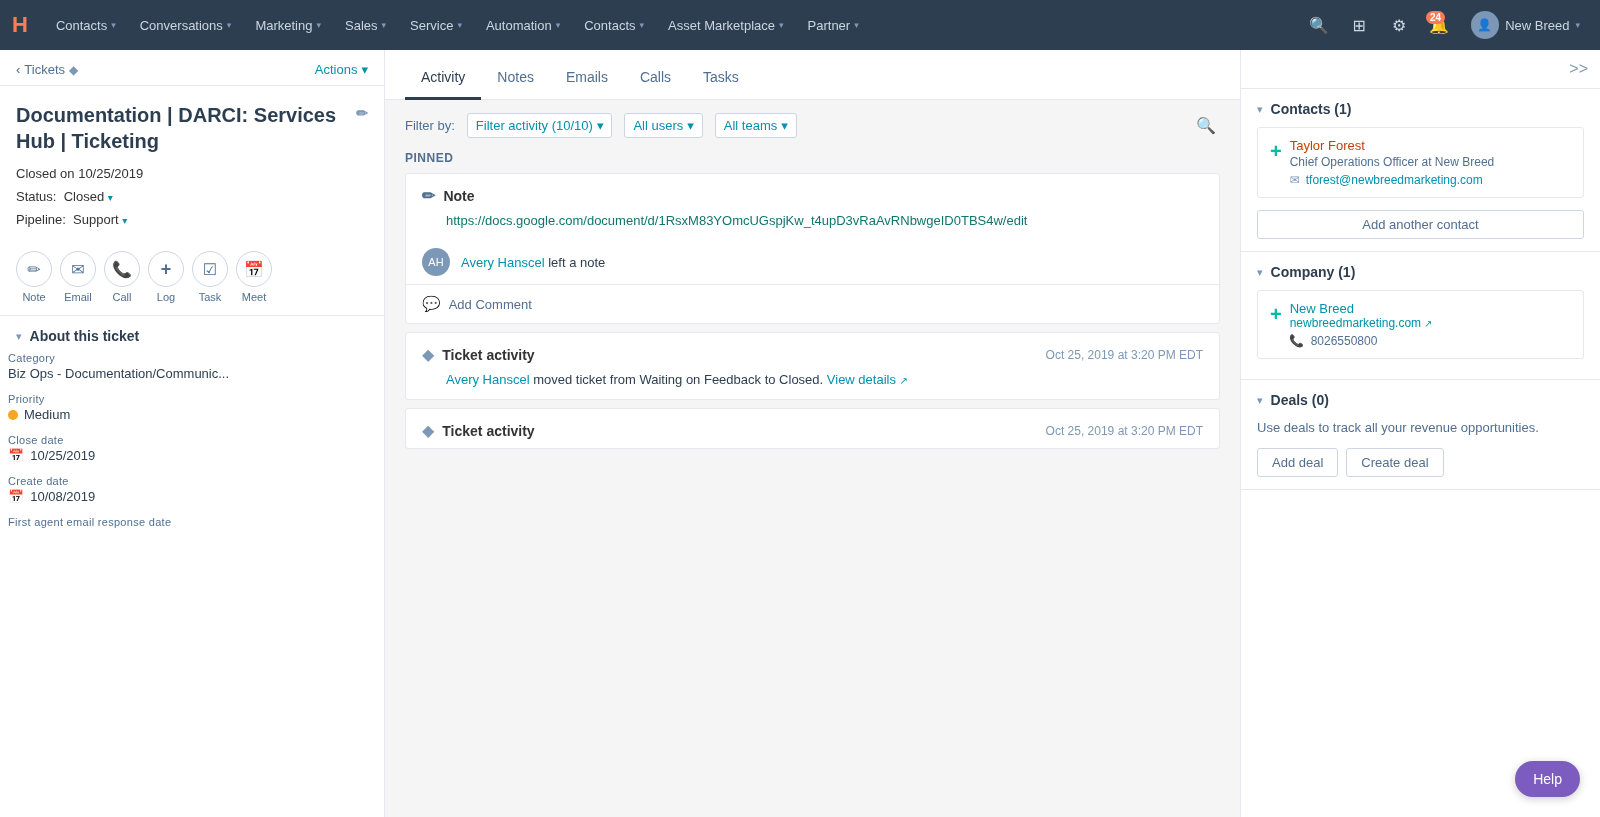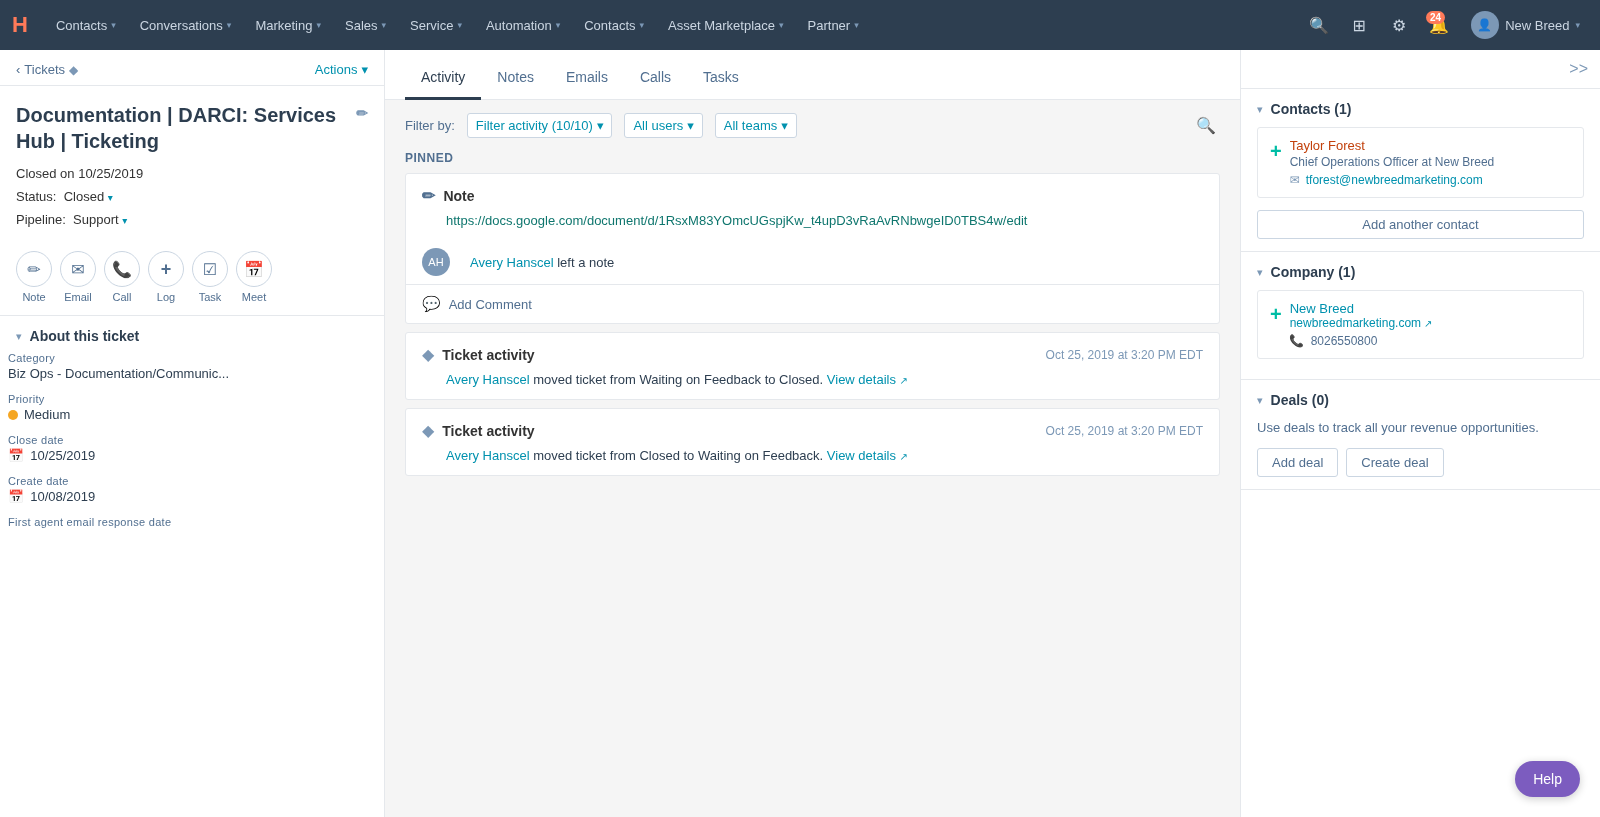--- a/index.html
+++ b/index.html
@@ -178,21 +178,21 @@
     }
     .card-header {
       display: flex; align-items: center; justify-content: space-between;
       padding: 12px 16px 8px 16px;
     }
     .card-type { display: flex; align-items: center; gap: 8px; font-weight: 600; font-size: 14px; }
     .card-icon { color: #516f90; font-size: 16px; }
     .card-time { color: #7c98b6; font-size: 12px; }
     .card-body { padding: 0 16px 12px 40px; }
     .card-link { color: #0f766e; font-size: 13px; word-break: break-all; cursor: pointer; }
-    .card-actor { display: flex; align-items: center; gap: 20px; padding: 8px 16px; }
+    .card-actor { display: flex; align-items: center; gap: 11px; padding: 8px 16px; }
     .actor-avatar {
       width: 28px; height: 28px; border-radius: 50%;
       background: #7c98b6; display: flex; align-items: center; justify-content: center;
       color: #fff; font-size: 11px; overflow: hidden; flex-shrink: 0;
     }
     .actor-text { font-size: 13px; color: #2d3e50; }
     .actor-name { color: #0091ae; font-weight: 500; cursor: pointer; }
     .pin-badge {
       background: #ff7a59; color: #fff; width: 28px; height: 28px;
       border-radius: 50%; display: flex; align-items: center; justify-content: center;
@@ -516,28 +516,20 @@
       </div>
 
       <div class="ticket-activity-card">
         <div class="ta-header">
           <div style="display:flex;align-items:center;gap:8px;">
             <span class="ta-icon">◆</span>
             <span style="font-weight:600;font-size:14px;">Ticket activity</span>
           </div>
           <span class="card-time">Oct 25, 2019 at 3:20 PM EDT</span>
         </div>
-        <div class="ta-body">
-          <span class="ta-link">Avery Hanscel</span>
-          <span>moved ticket from Closed to Waiting on Feedback.</span>
-          <span class="ta-link">
-            <span>View details</span>
-            <span style="font-size:10px;"> ↗</span>
-          </span>
-        </div>
       </div>
 
     </div>
   </div>
 
   <div class="right-panel">
     <div class="right-header">
       <div class="collapse-panel-btn">&gt;&gt;</div>
     </div>
 

